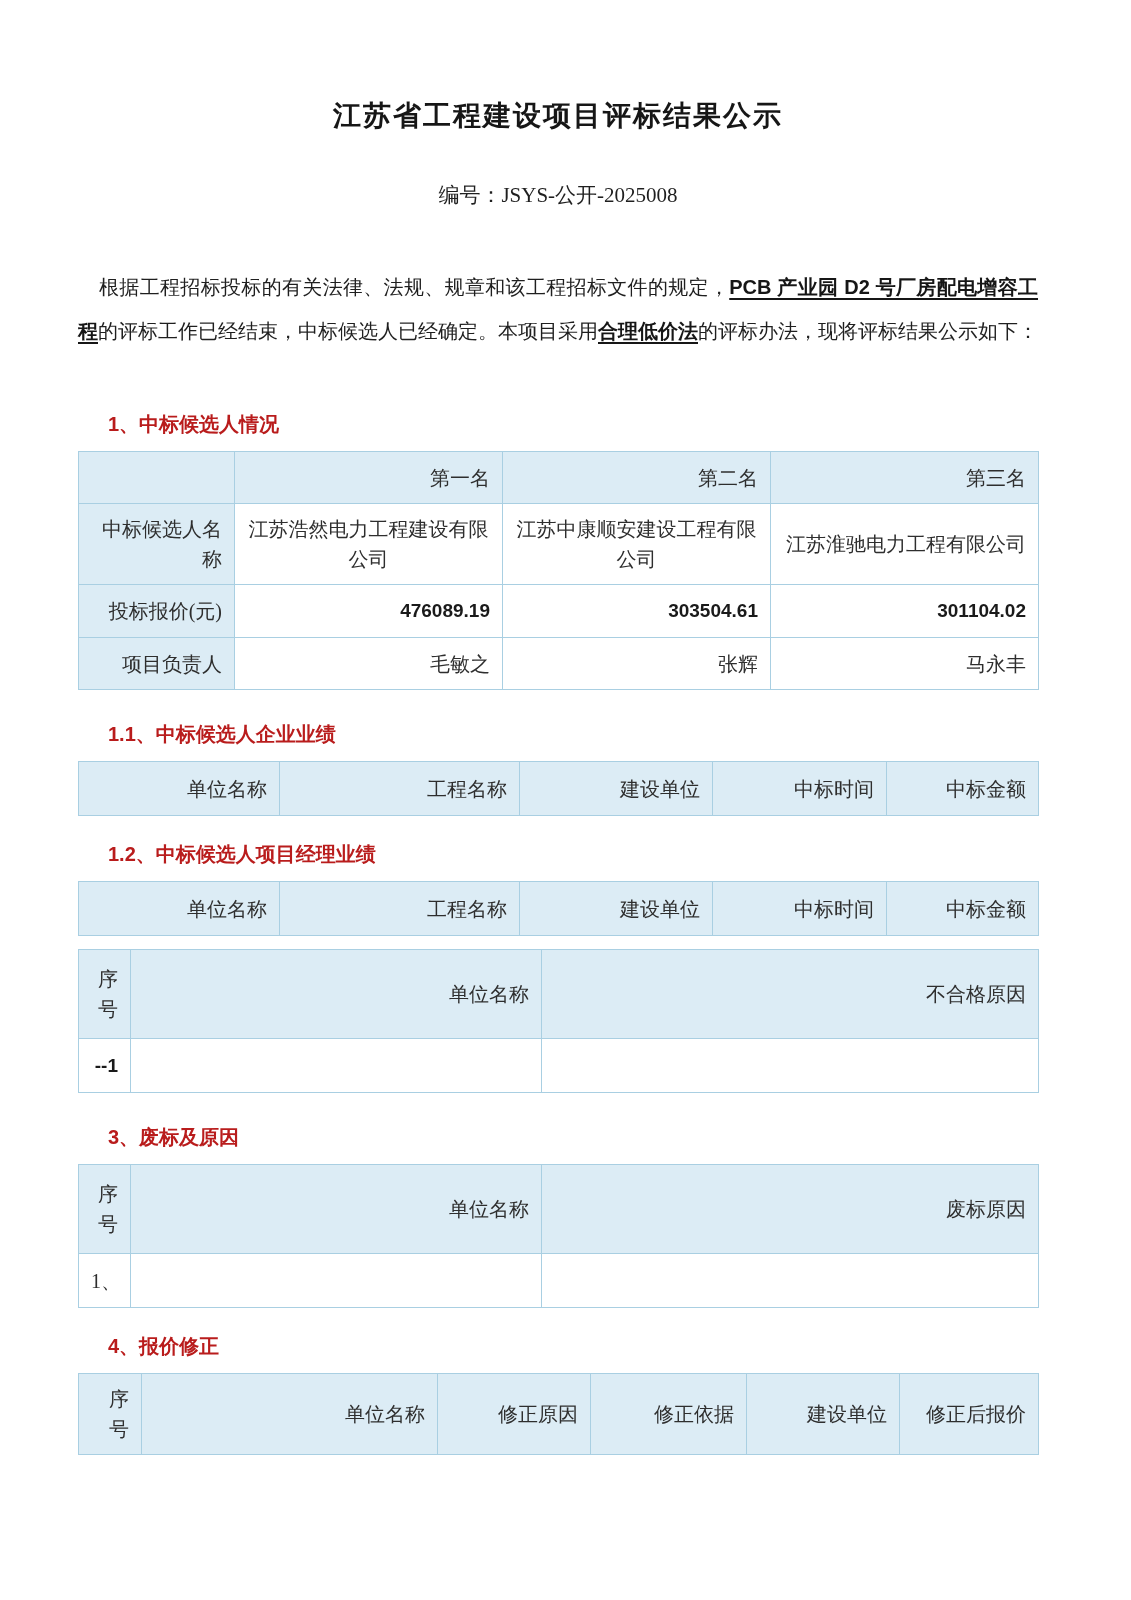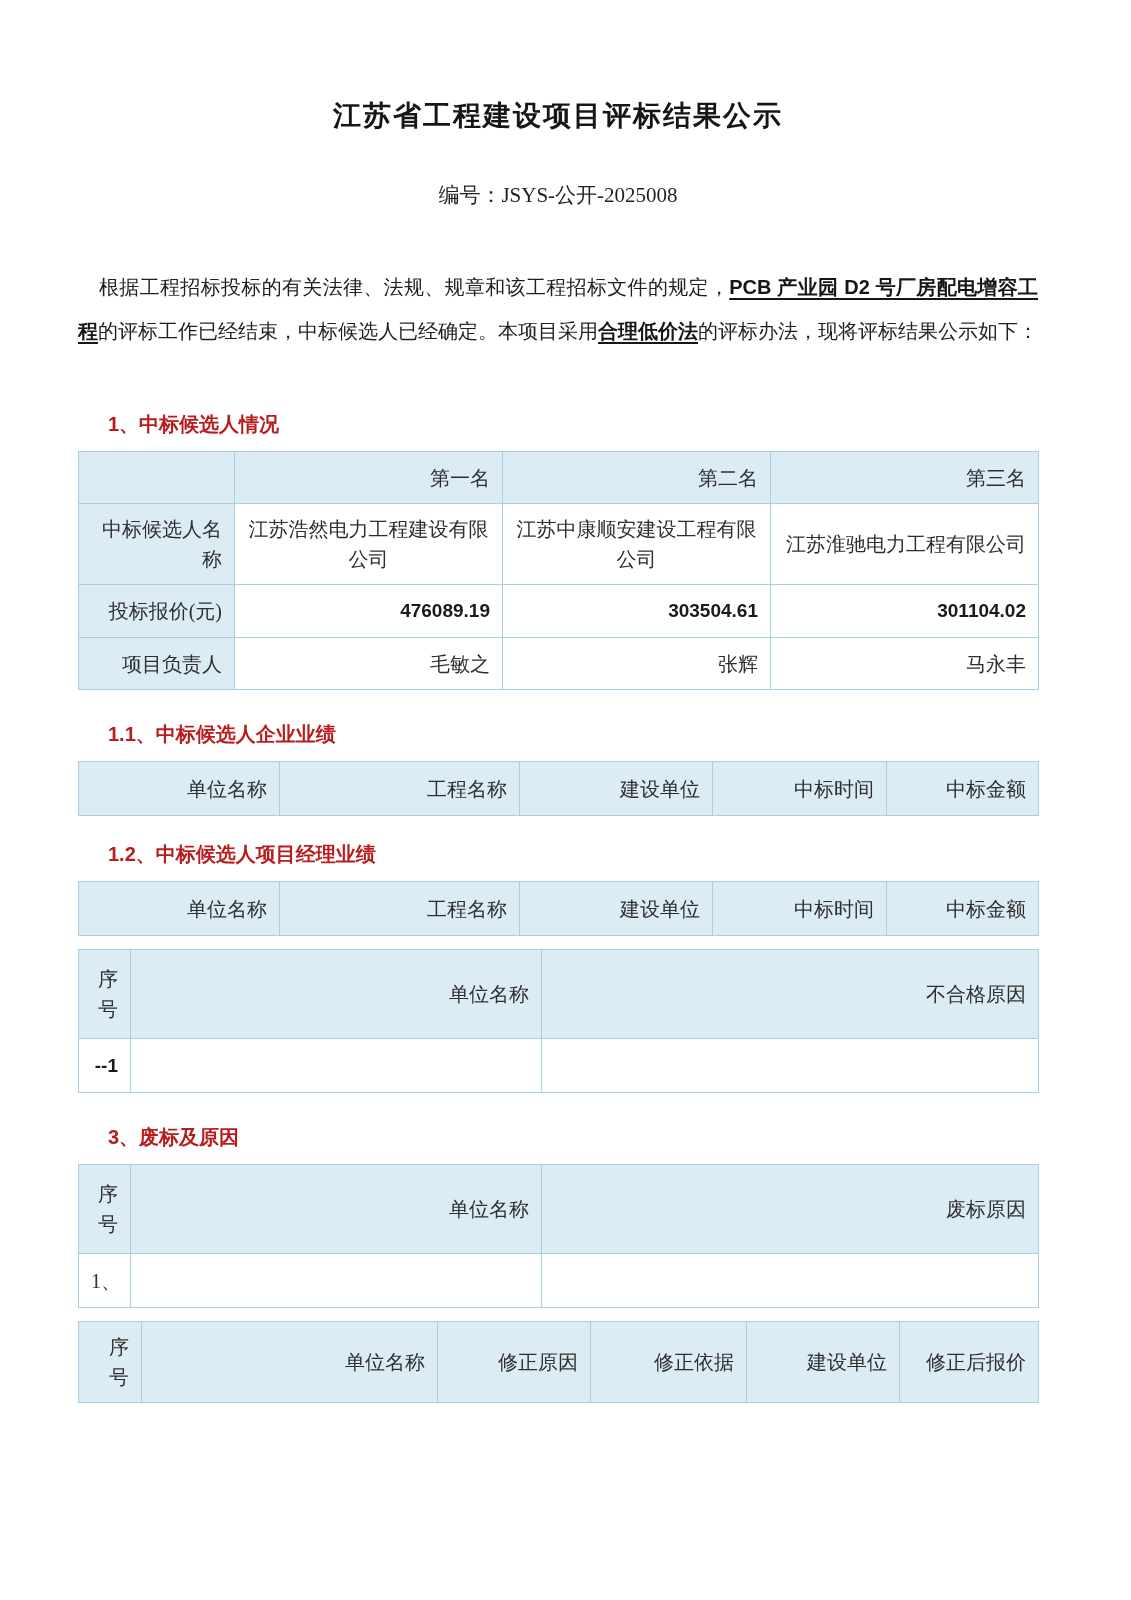--- a/index.html
+++ b/index.html
@@ -223,20 +223,21 @@
         <th>废标原因</th>
       </tr>
       <tr class="r-data">
         <td>1、</td>
         <td></td>
         <td></td>
       </tr>
     </tbody>
       </table>
 
+    <h2 class="sec m3">4、报价修正</h2>
 
     <table class="t4">
       <colgroup>
           <col style="width:63px">
           <col style="width:296px">
           <col style="width:153px">
           <col style="width:156px">
           <col style="width:153px">
           <col style="width:139px">
         </colgroup>

